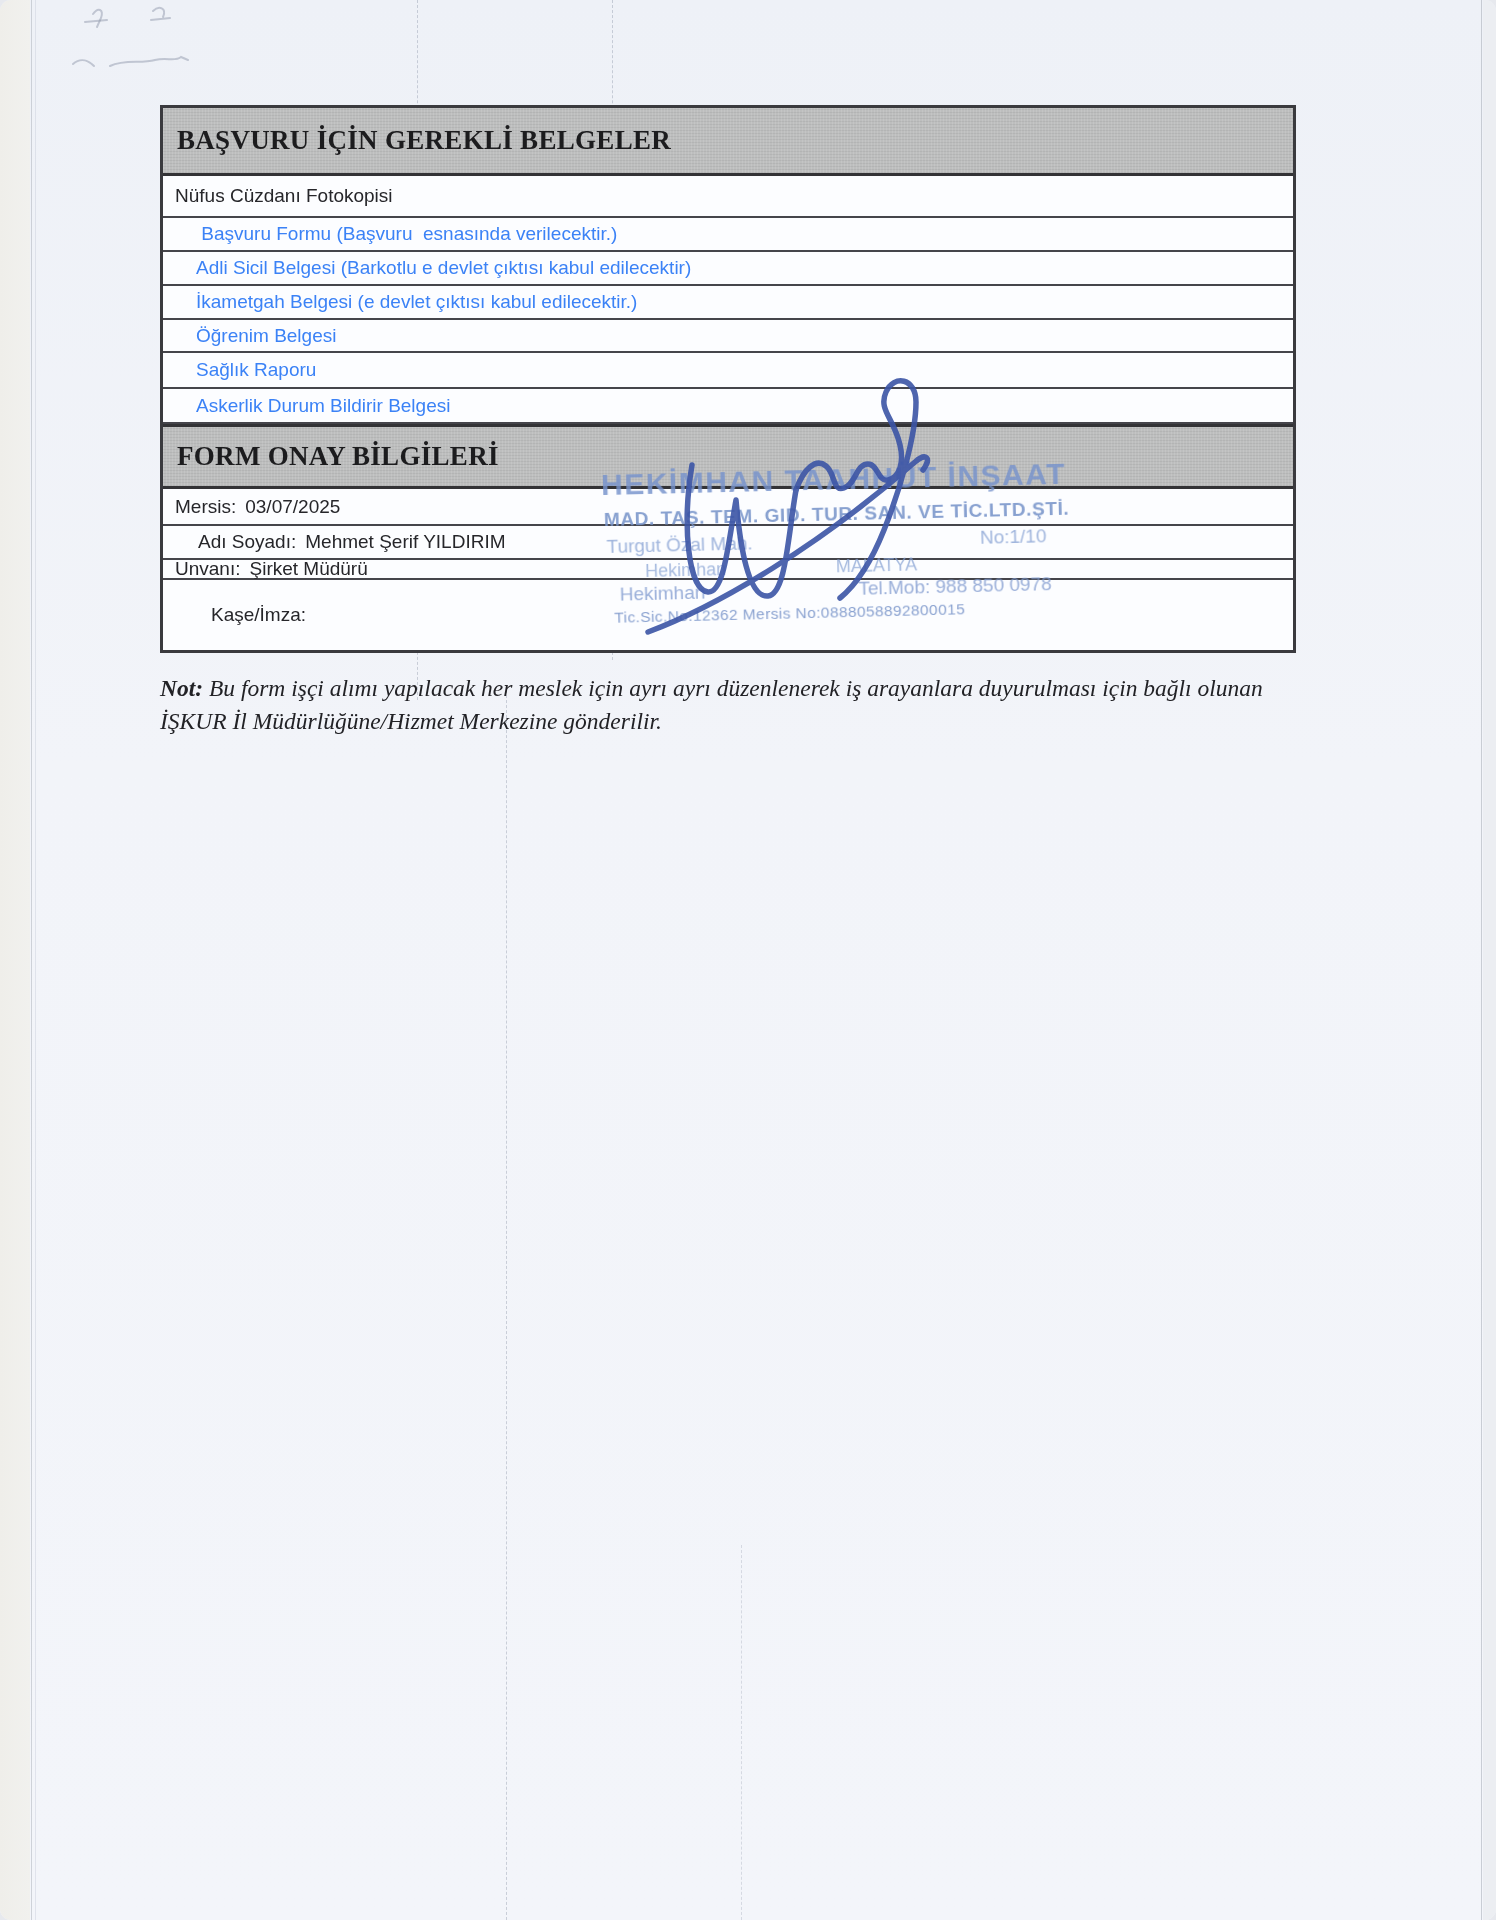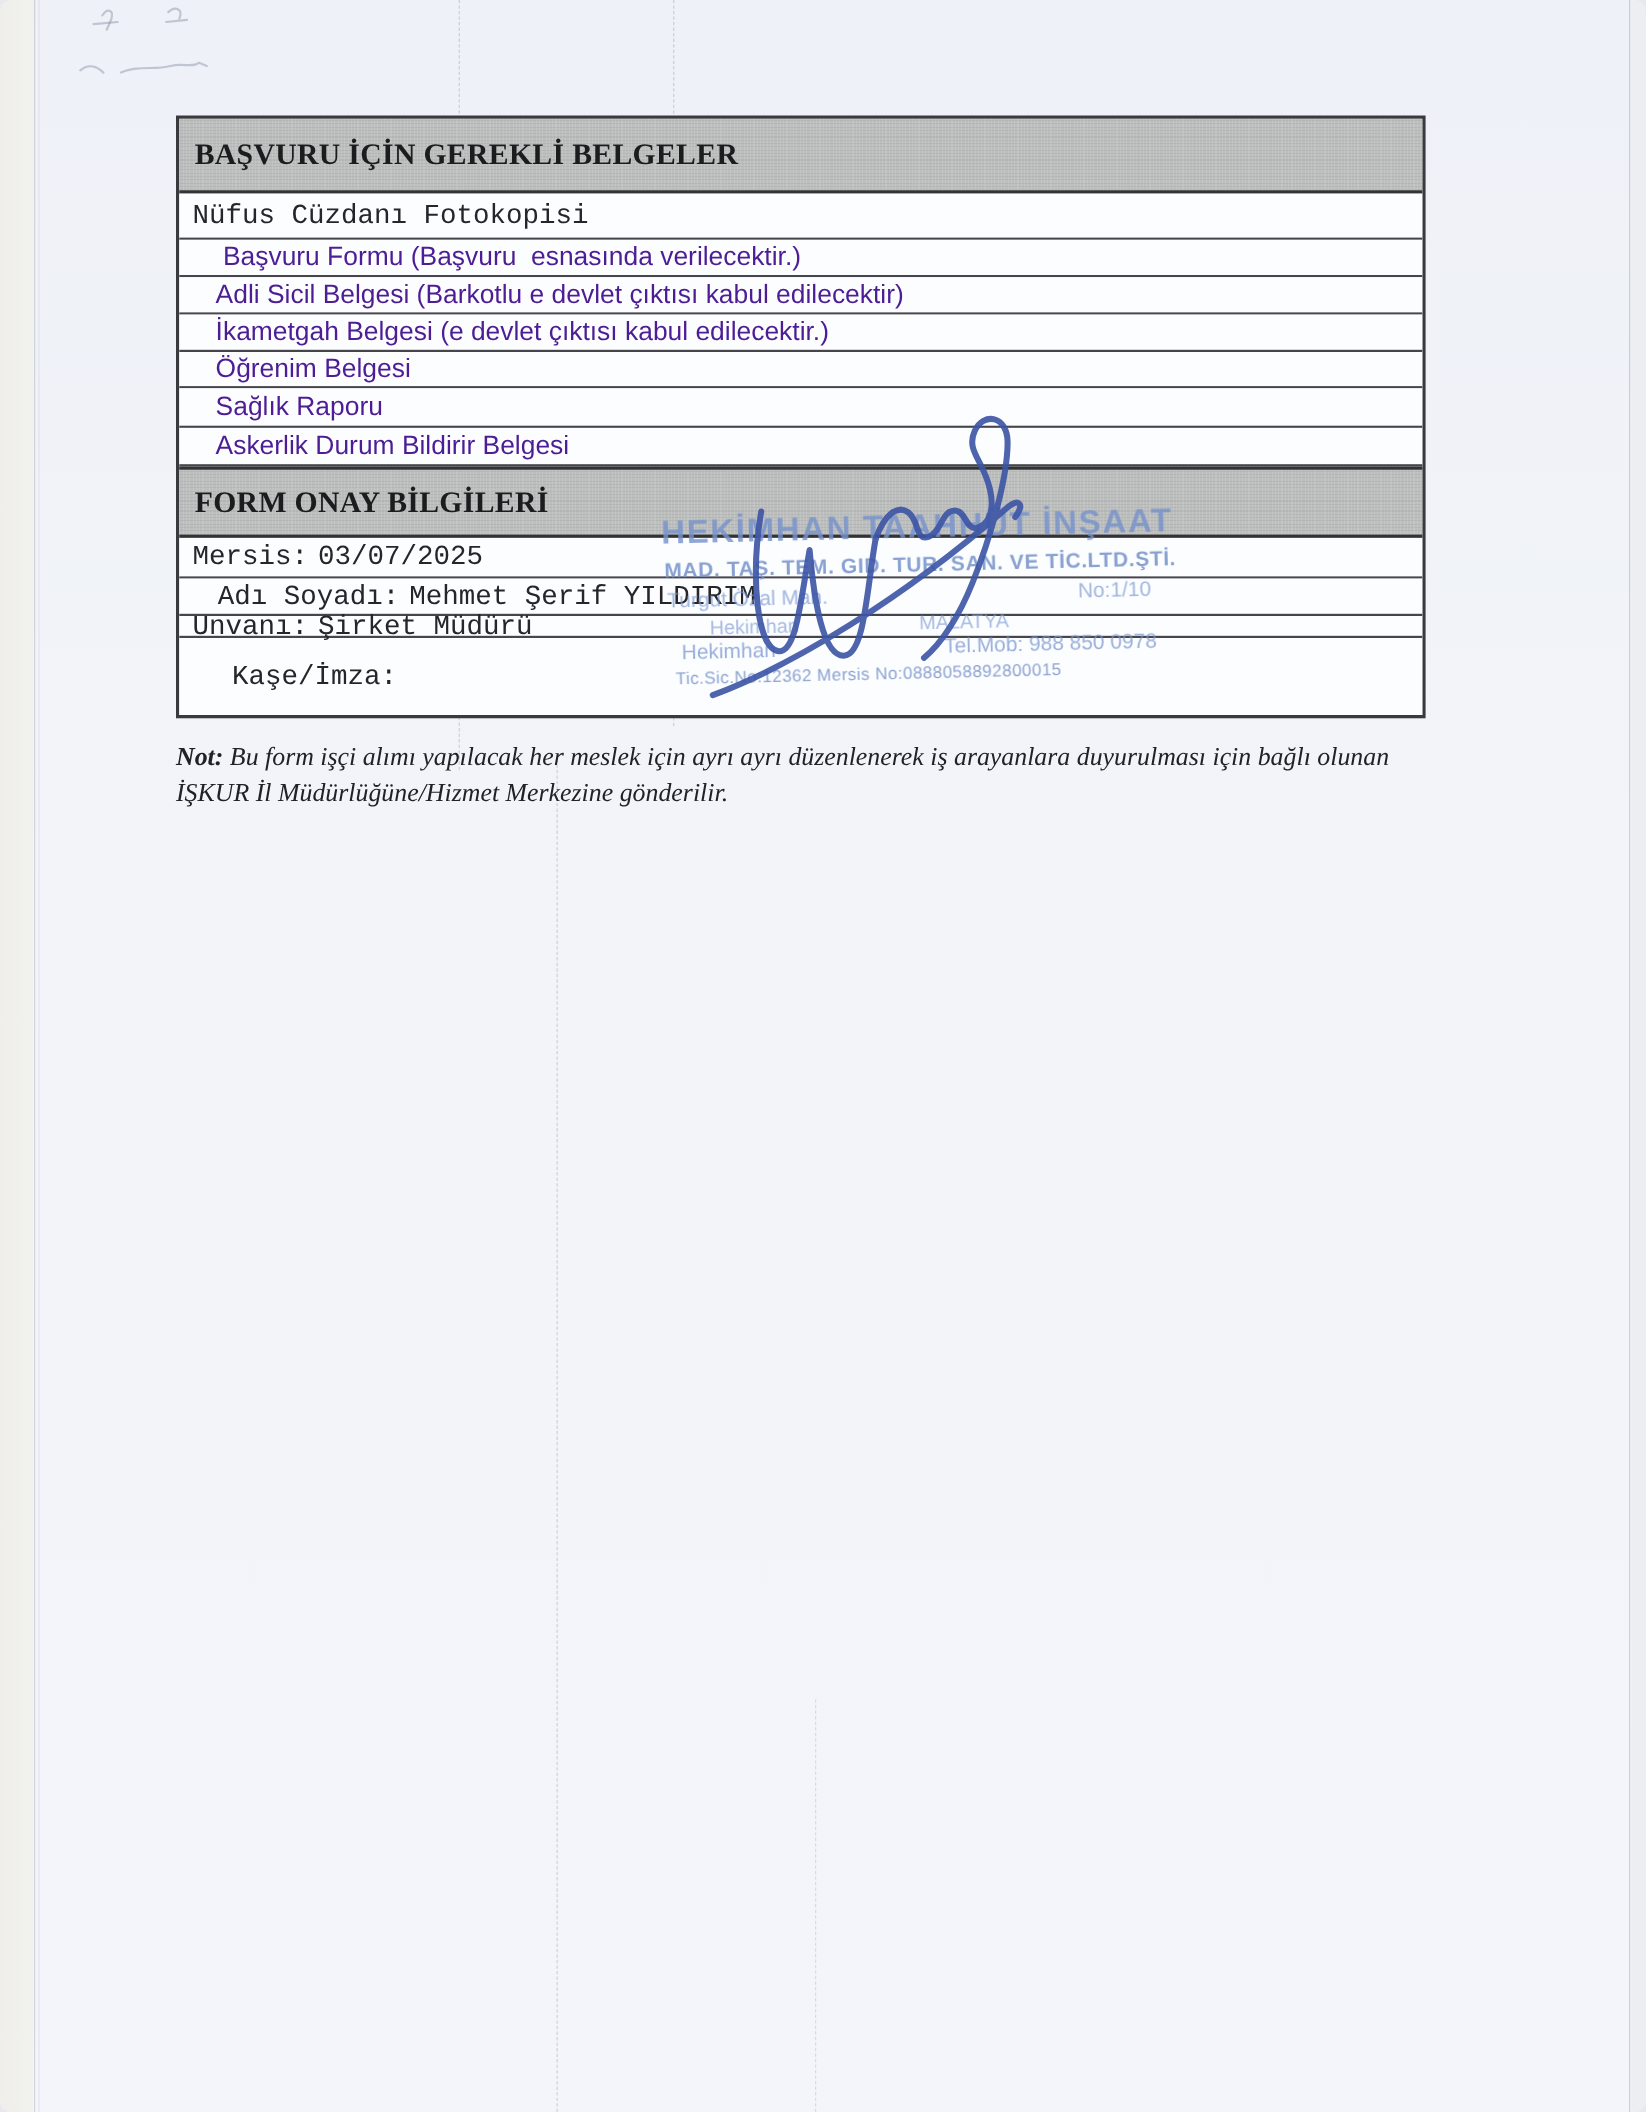--- a/index.html
+++ b/index.html
@@ -32,22 +32,22 @@
     display:flex;align-items:center;
     font-weight:bold;font-size:27px;letter-spacing:.3px;color:#1c1c1e;
     padding-left:14px;box-sizing:border-box;
     border-bottom:3px solid #333336;
   }
   .band1{height:68px;}
   .band2{height:65px;border-top:3px solid #333336;}
   .trow{display:flex;align-items:center;padding-left:12px;box-sizing:border-box;
     border-bottom:2px solid #45454b;background:#fcfdff;white-space:pre-wrap;}
   .trow:last-child{border-bottom:none;padding-left:48px;}
-  .serif-row{font-family:Liberation Mono, monospace;font-size:25px;color:#26262a;}
-  .sans-row{font-family:"Liberation Sans",sans-serif;font-size:24px;color:#4c1d95;padding-left:33px;}
+  .serif-row{font-family:Liberation Sans, sans-serif;font-size:19px;color:#26262a;}
+  .sans-row{font-family:"Liberation Sans",sans-serif;font-size:19px;color:#3b82f6;padding-left:33px;}
   .r1{height:42px;} .r2{height:34px;} .r3{height:34px;} .r4{height:34px;}
   .r5{height:33px;} .r6{height:36px;} .r7{height:35px;}
   .f1{height:37px;} .f2{height:34px;padding-left:35px;} .f3{height:20px;} .f4{height:70px;border-bottom:none;}
   .field-label{margin-right:9px;}
   
   .note{position:absolute;left:160px;top:672px;width:1140px;
     font-family:"Liberation Serif",serif;font-style:italic;font-size:23.5px;
     line-height:1.42;color:#222226;}
   .note b{font-style:italic;}
   

